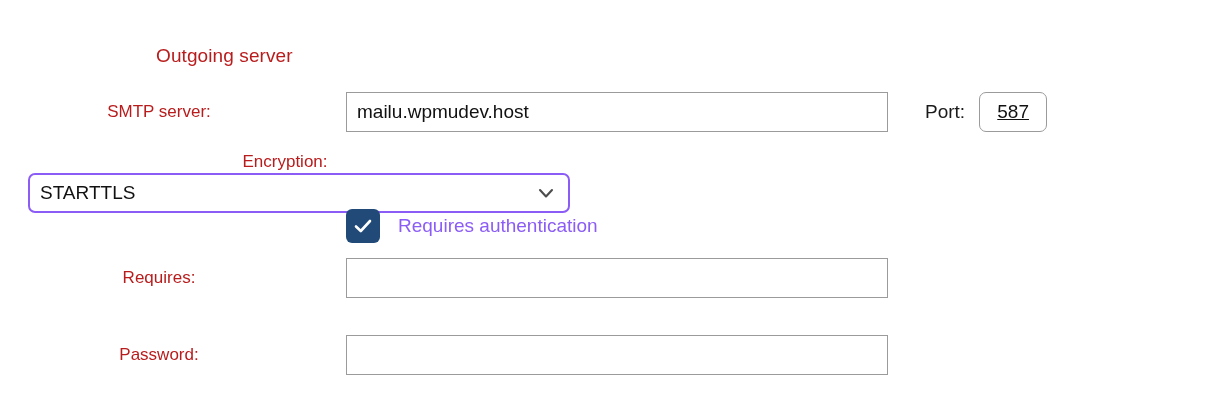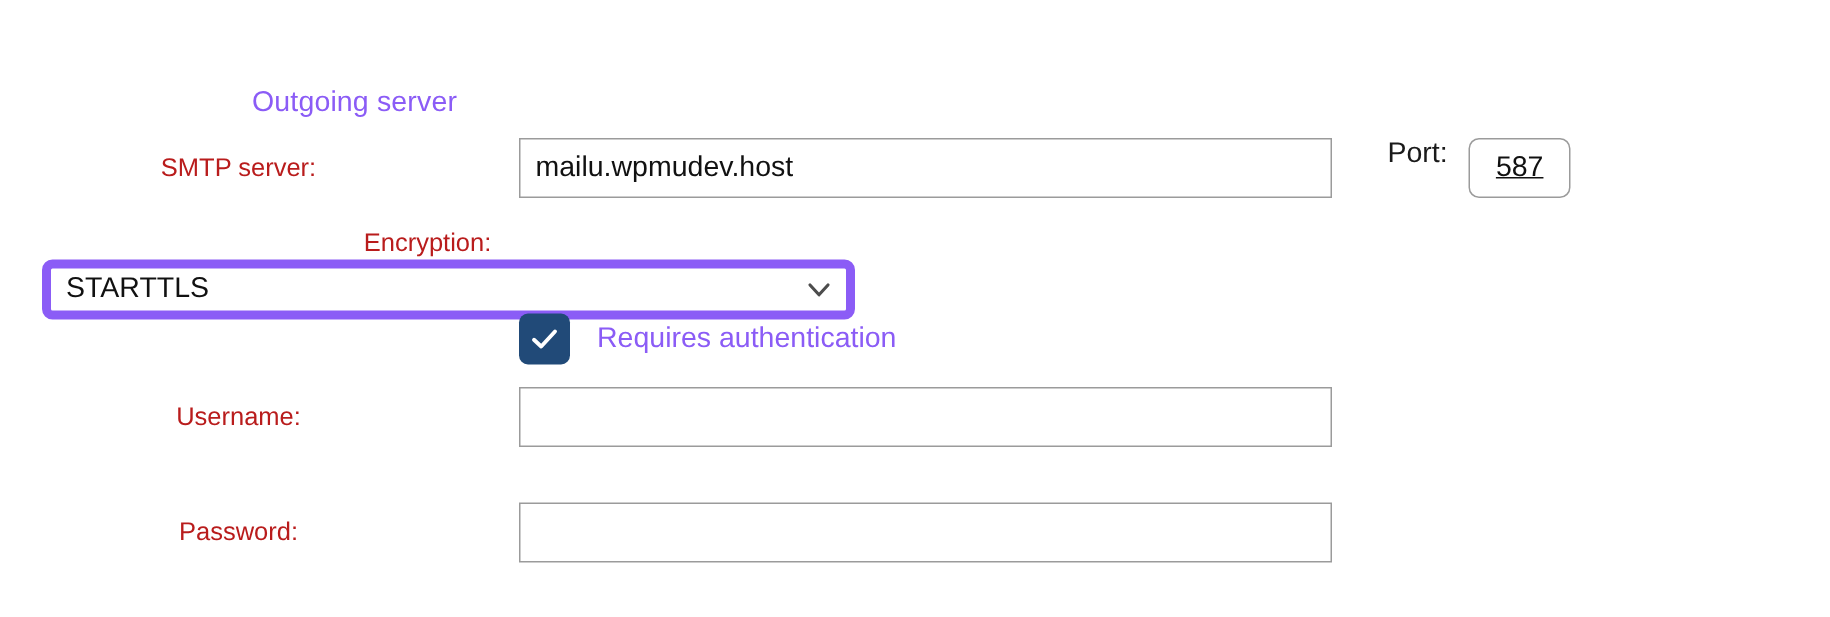--- a/index.html
+++ b/index.html
@@ -18,28 +18,27 @@
   .panel {
     position: relative;
     width: 1220px;
     height: 411px;
     background: #ffffff;
   }
 
   
   .section-heading {
     position: absolute;
-    left: 168px;
+    left: 156px;
     top: 44px;
     font-size: 19px;
     line-height: 24px;
-    color: #8b5cf6;
+    color: #b91c1c;
     white-space: nowrap;
     letter-spacing: 0.1px;
-    margin-top: 13px;
   }
 
   
   .form-row {
     position: absolute;
     left: 0;
     display: flex;
     align-items: center;
   }
 
@@ -75,20 +74,21 @@
     outline: none;
   }
   .text-input::placeholder { color: #9b9b9b; }
 
   
   .port-group {
     position: absolute;
     left: 925px;
     top: 92px;
     display: flex;
+    align-items: center;
     height: 40px;
   }
   .port-label {
     font-size: 19px;
     color: #1a1a1a;
     white-space: nowrap;
     margin-right: 14px;
   }
   .port-input {
     width: 68px;
@@ -110,21 +110,21 @@
   .select-wrap {
     position: relative;
     margin-left: 28px;
     width: 542px;
     height: 40px;
   }
   .select-box {
     width: 542px;
     height: 40px;
     box-sizing: border-box;
-    border: 6px solid #8b5cf6;
+    border: 2px solid #8b5cf6;
     border-radius: 7px;
     background: #ffffff;
     display: flex;
     align-items: center;
     padding: 0 10px;
     cursor: default;
     text-align: right;
   }
   .select-value {
     font-size: 19px;
@@ -202,21 +202,21 @@
   <div class="checkbox-row">
     <div class="checkbox">
       <svg width="22" height="22" viewBox="0 0 22 22">
         <polyline points="4,11.5 8.8,16 18,6" fill="none" stroke="#ffffff" stroke-width="2.6" stroke-linecap="round" stroke-linejoin="round"></polyline>
       </svg>
     </div>
     <span class="checkbox-label">Requires authentication</span>
   </div>
 
   <div class="form-row row-username">
-    <div class="field-label">Username:</div>
+    <div class="field-label">Requires:</div>
     <input class="text-input" type="text" value="" style="">
   </div>
 
   <div class="form-row row-password">
     <div class="field-label">Password:</div>
     <input class="text-input" type="text" value="" style="">
   </div>
 
 </div>
 

